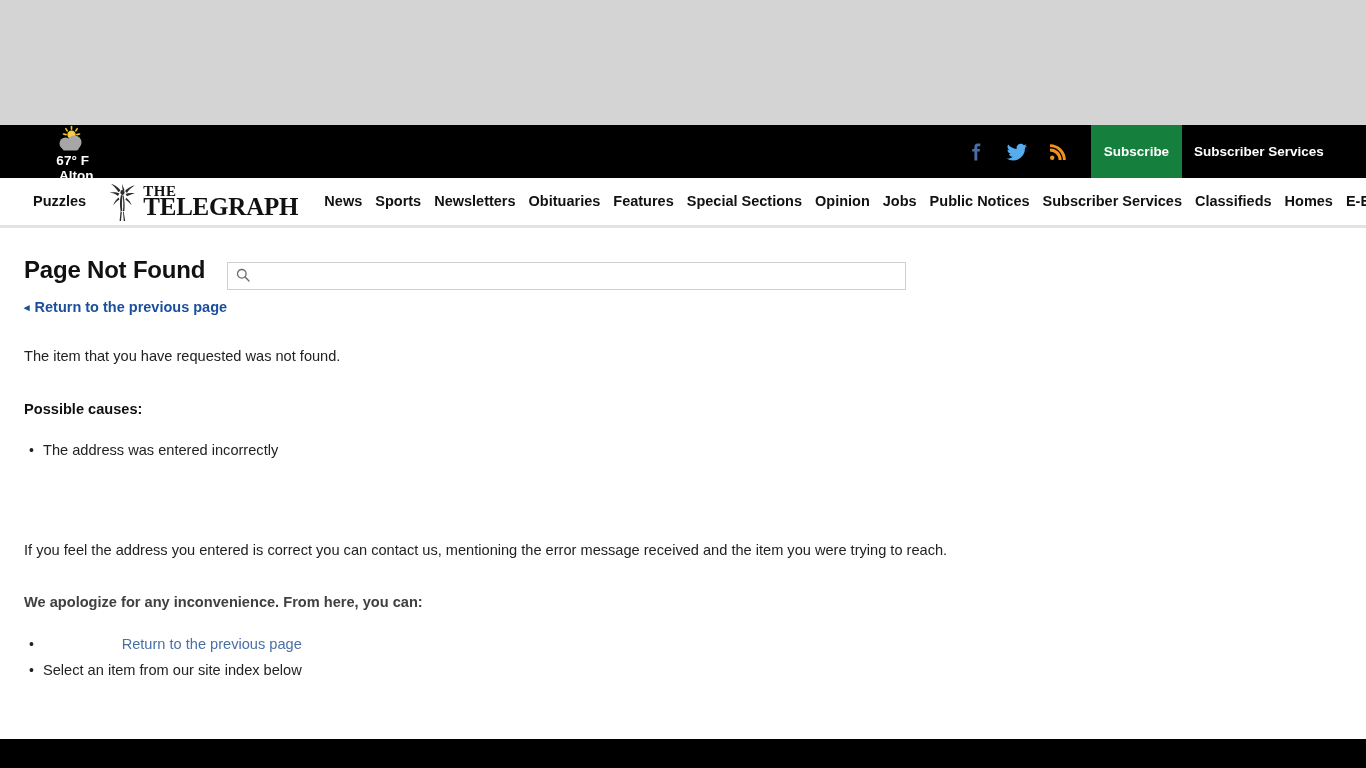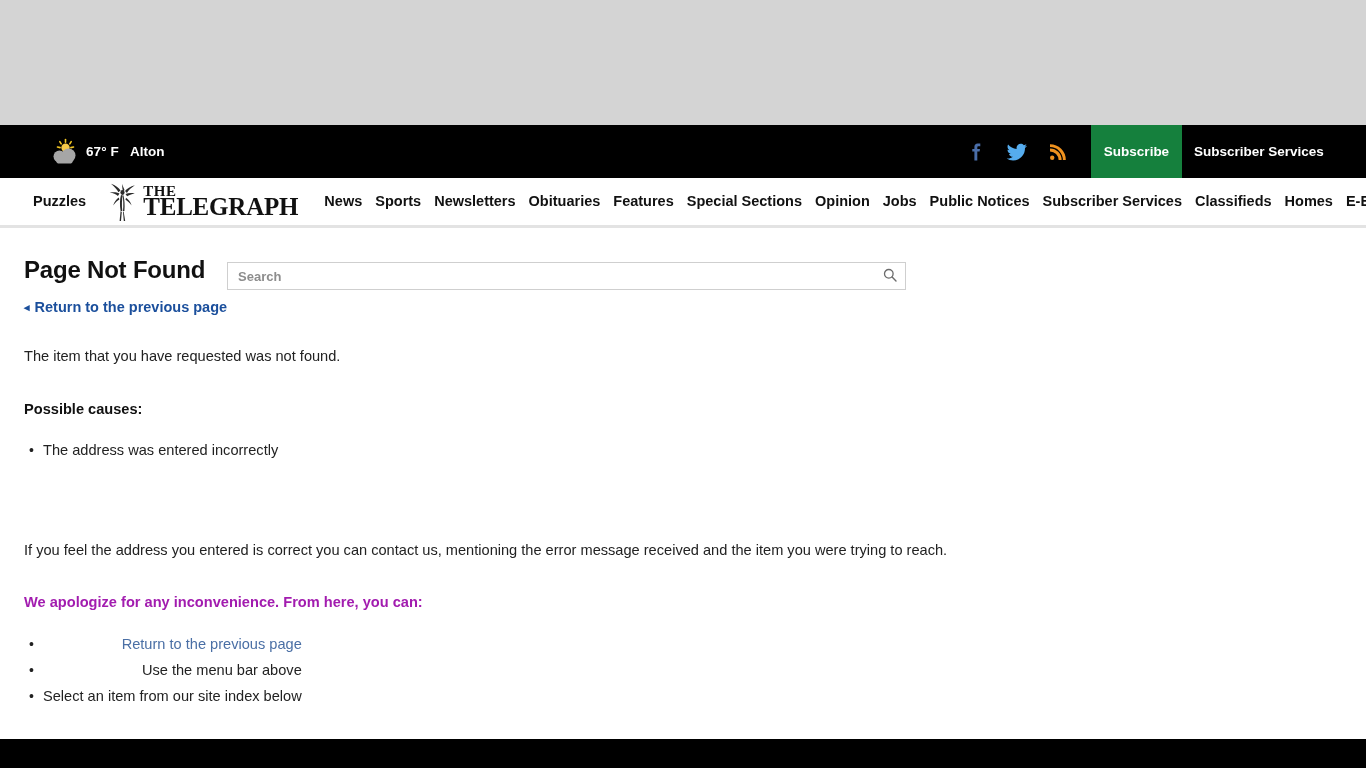--- a/index.html
+++ b/index.html
@@ -29,20 +29,21 @@
     height: 53px;
     background: #000000;
     display: flex;
     align-items: center;
   }
   .weather {
     display: flex;
     align-items: center;
     margin-left: 48px;
     height: 53px;
+    flex-direction: column;
   }
   .weather-icon {
     position: relative;
     width: 34px;
     height: 28px;
     flex: none;
   }
   .weather-icon svg { display:block; }
   .weather-temp {
     color: #ffffff;
@@ -239,21 +240,21 @@
   .para {
     position: absolute;
     left: 24px;
     font-size: 14.6px;
     color: #222222;
     line-height: 1.3;
   }
   .para-notfound { top: 347px; }
   .para-causes { top: 400px; font-weight: bold; color: #111; }
   .para-contact { top: 541px; }
-  .para-apologize { top: 593px; font-weight: bold; color: #a21caf; }
+  .para-apologize { top: 593px; font-weight: bold; color: #404040; }
 
   ul.bullets {
     position: absolute;
     left: 24px;
     margin: 0;
     padding: 0 0 0 19px;
     list-style: none;
   }
   ul.bullets li {
     font-size: 14.6px;
@@ -311,21 +312,20 @@
           <circle cx="20.5" cy="17.5" r="7"></circle>
           <rect x="8" y="18" width="17" height="7.5" rx="3.6"></rect>
         </g>
       </svg>
     </span>
     <span class="weather-temp">67° F</span>
     <span class="weather-city">Alton</span>
   </div>
 
   <div class="search-box">
-    <input class="search-input" type="text" placeholder="Search" style="">
     <button class="search-btn">
       <span>
         <svg width="14" height="14" viewBox="0 0 14 14">
           <circle cx="5.8" cy="5.8" r="4.3" fill="none" stroke="#6b6b6b" stroke-width="1.3"></circle>
           <line x1="9.1" y1="9.1" x2="13" y2="13" stroke="#6b6b6b" stroke-width="1.4" stroke-linecap="round"></line>
         </svg>
       </span>
     </button>
   </div>
 
@@ -416,18 +416,17 @@
   <ul class="bullets bullets-causes">
     <li>The address was entered incorrectly</li>
   </ul>
 
   <div class="para para-contact">If you feel the address you entered is correct you can contact us, mentioning the error message received and the item you were trying to reach.</div>
 
   <div class="para para-apologize">We apologize for any inconvenience. From here, you can:</div>
 
   <ul class="bullets bullets-actions">
     <li><a class="inline-link" href="#">Return to the previous page</a></li>
-    <li>Use the menu bar above</li>
     <li>Select an item from our site index below</li>
   </ul>
 </div>
 
 <div class="footer-bar"></div>
 
 </body></html>

